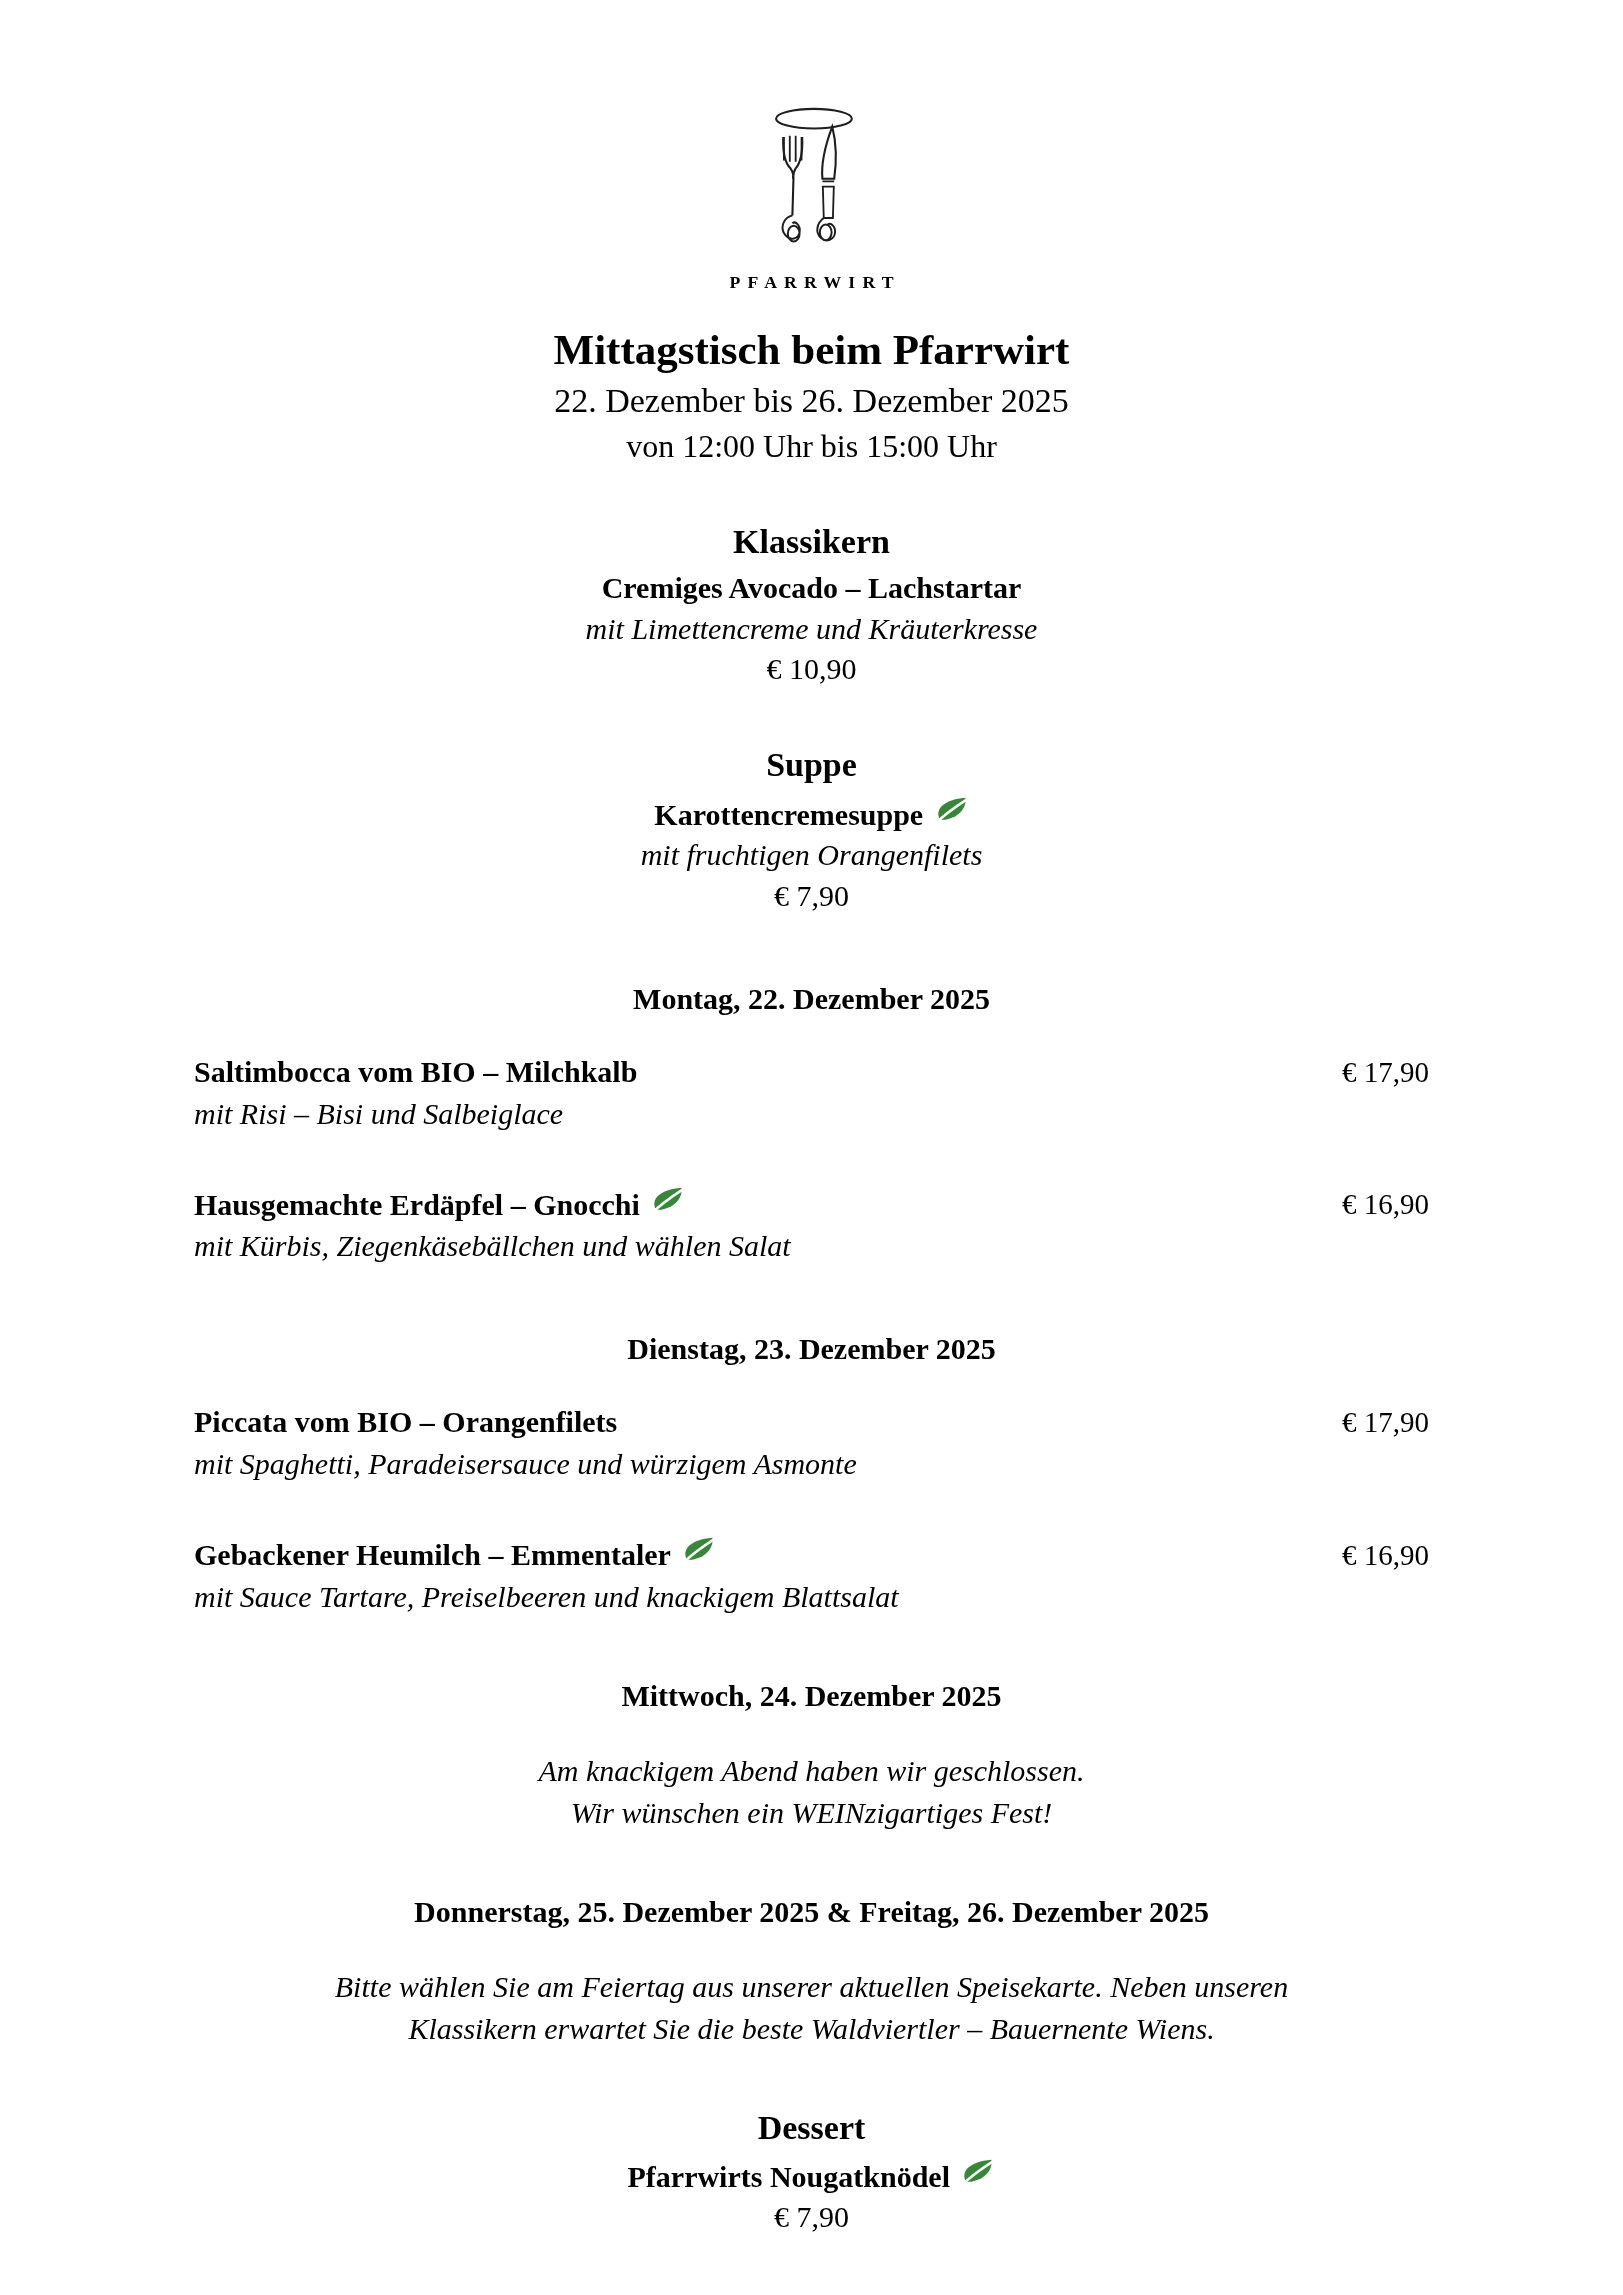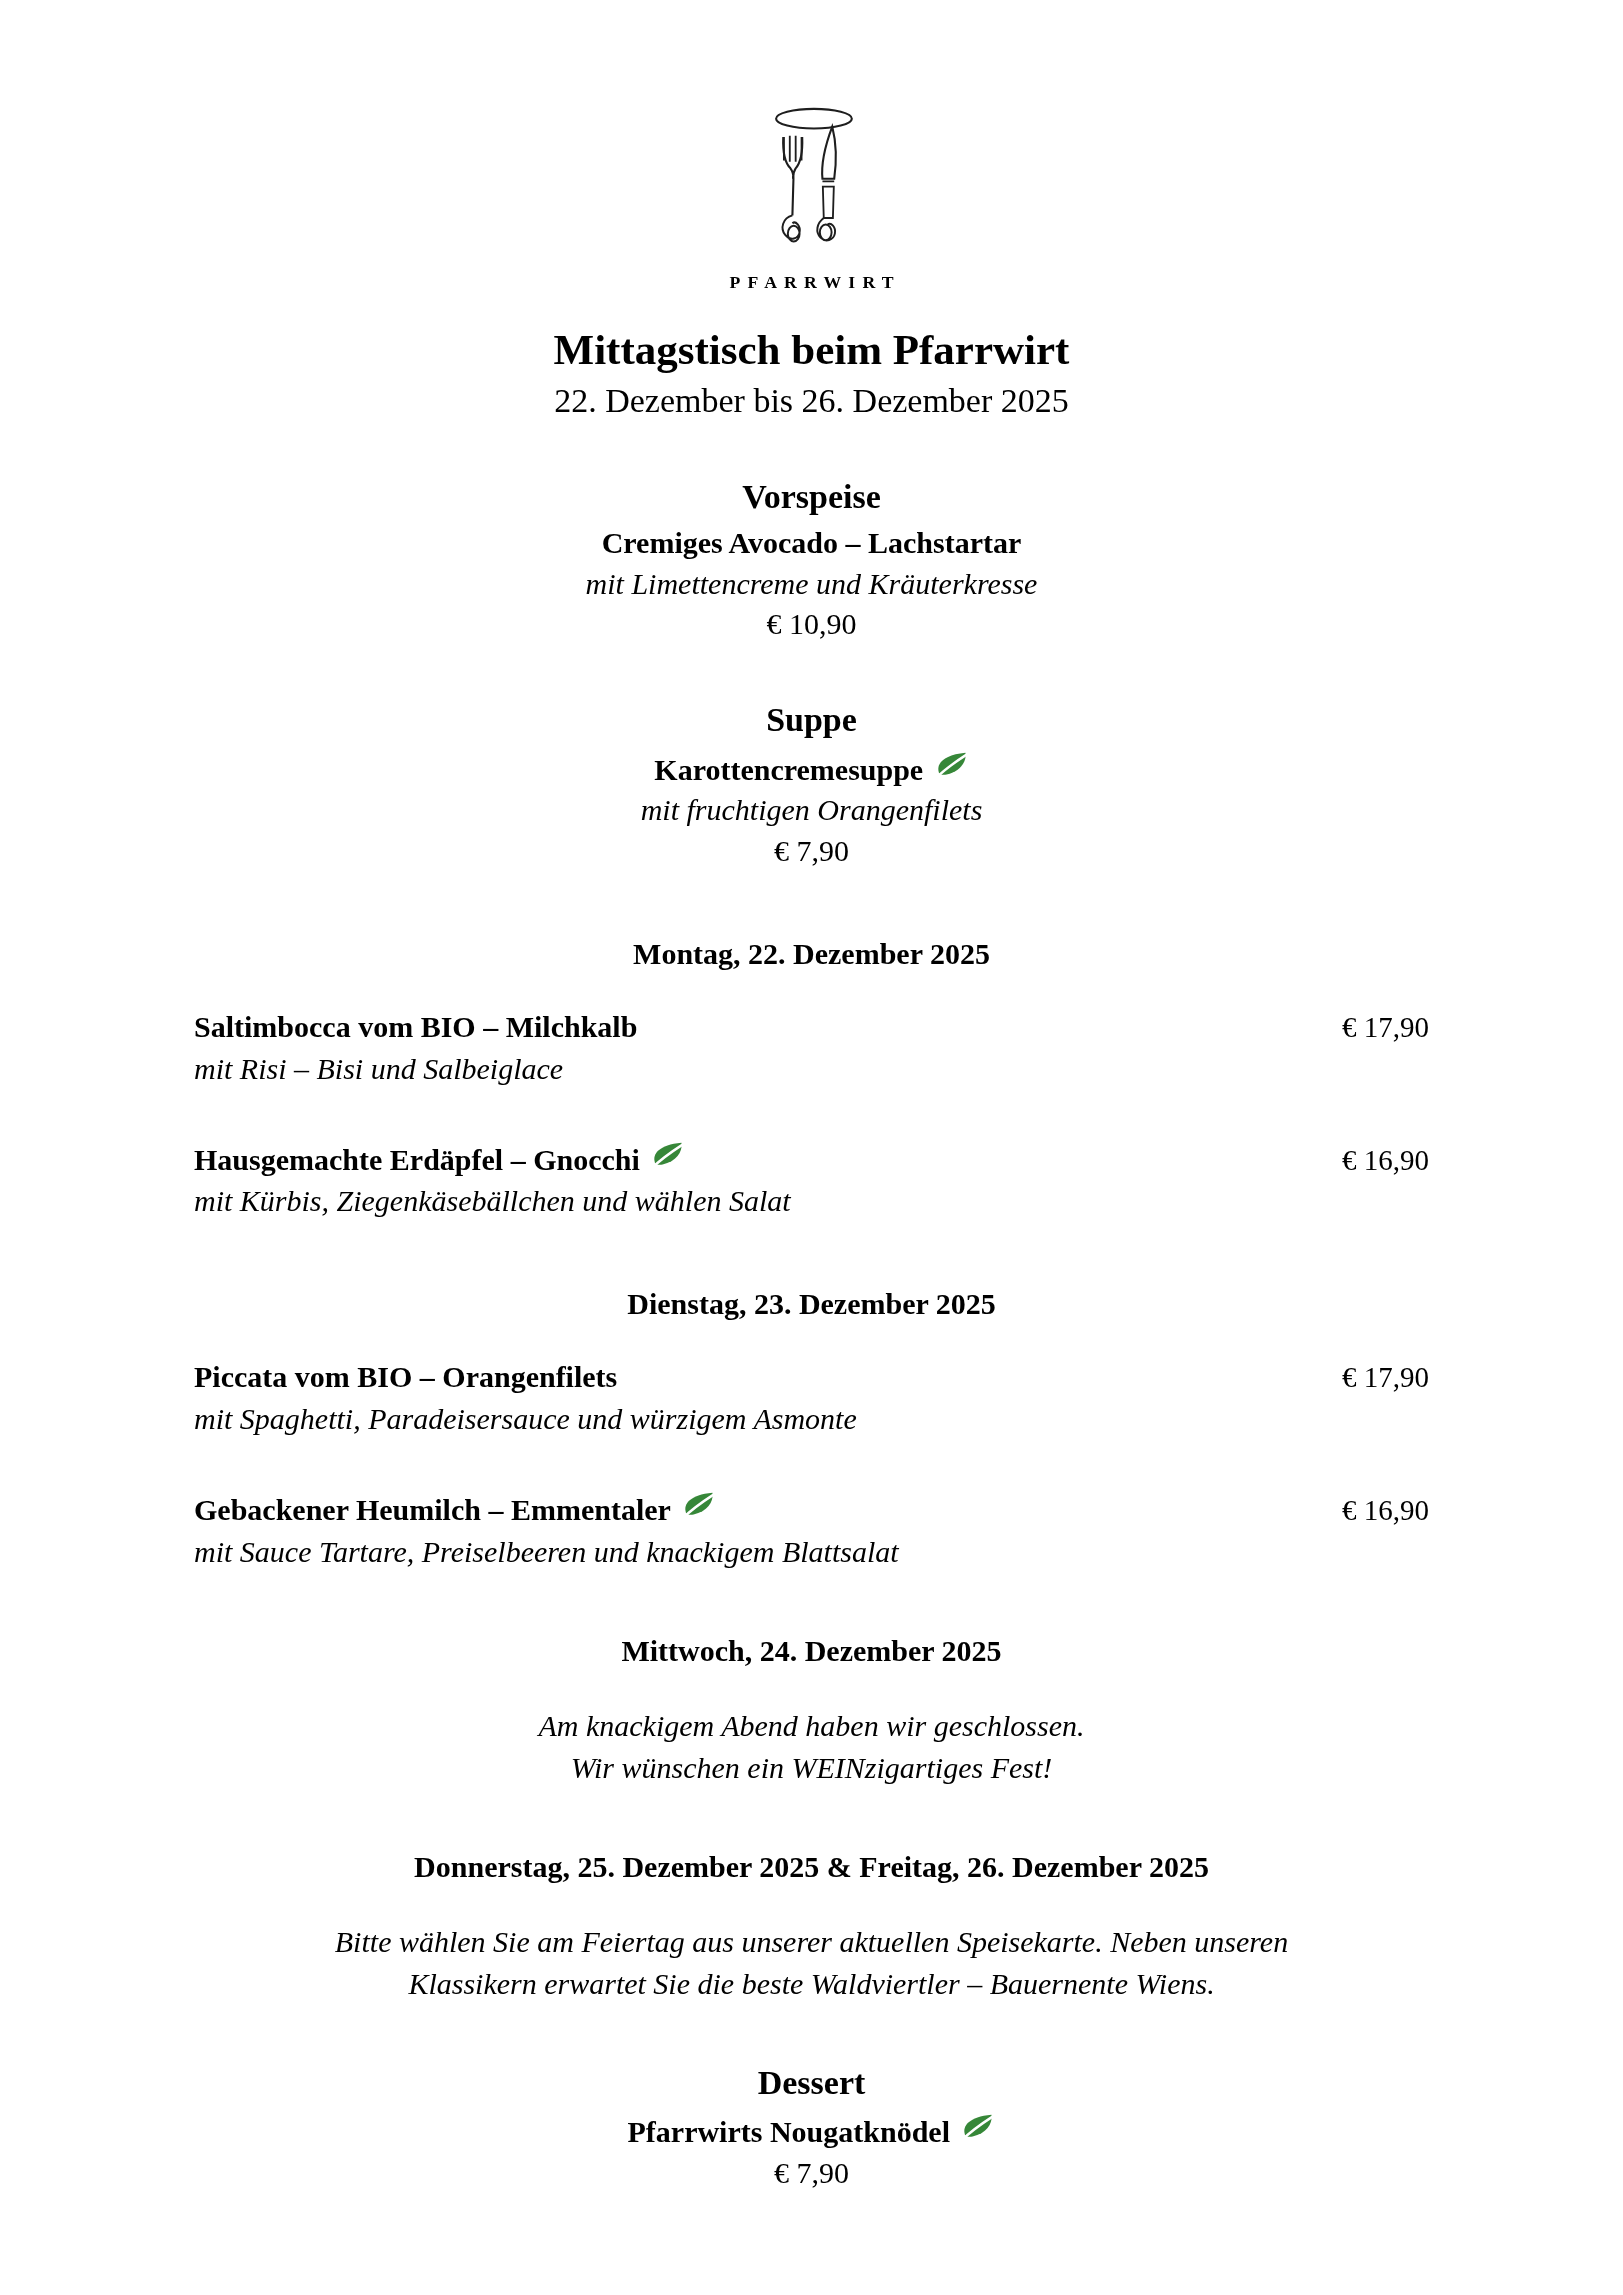--- a/index.html
+++ b/index.html
@@ -153,23 +153,24 @@
         <path class="logo-stroke" stroke-width="1.6" d="M78 18 C72 34 69.5 48 70.5 58 L79.5 58 C81.5 44 81 30 78 18 Z"></path>
         <path class="logo-stroke" stroke-width="1.4" d="M70.5 60 L79.5 60 M70.8 64 L79.2 64 L78.5 88 L71.5 88 Z"></path>
         <path class="logo-stroke" stroke-width="1.5" d="M71.5 88 C66 92 65 99 69 103 C73 107 79 105 80 100 C81 95 77 91 74.5 93
              M68.5 99 a4.5 6 0 1 0 9 0 a4.5 6 0 1 0 -9 0"></path>
       </g>
     </svg>
     <div class="brand">PFARRWIRT</div>
 
     <div class="title">Mittagstisch beim Pfarrwirt</div>
     <div class="date-range">22. Dezember bis 26. Dezember 2025</div>
+    <div class="time-range">von 12:00 Uhr bis 15:00 Uhr</div>
 
     <div class="course">
-      <div class="course-title">Vorspeise</div>
+      <div class="course-title">Klassikern</div>
       <div class="course-dish">Cremiges Avocado – Lachstartar</div>
       <div class="course-desc">mit Limettencreme und Kräuterkresse</div>
       <div class="course-price">€ 10,90</div>
     </div>
 
     <div class="course course-suppe">
       <div class="course-title">Suppe</div>
       <div class="course-dish">
         <span>Karottencremesuppe</span><span class="leaf leaf-green"><svg viewBox="0 0 100 100">
               <path d="M14 64 C6 40 26 14 90 8 C94 34 74 62 36 70 C24 72 17 70 14 64 Z" fill="currentColor"></path>

